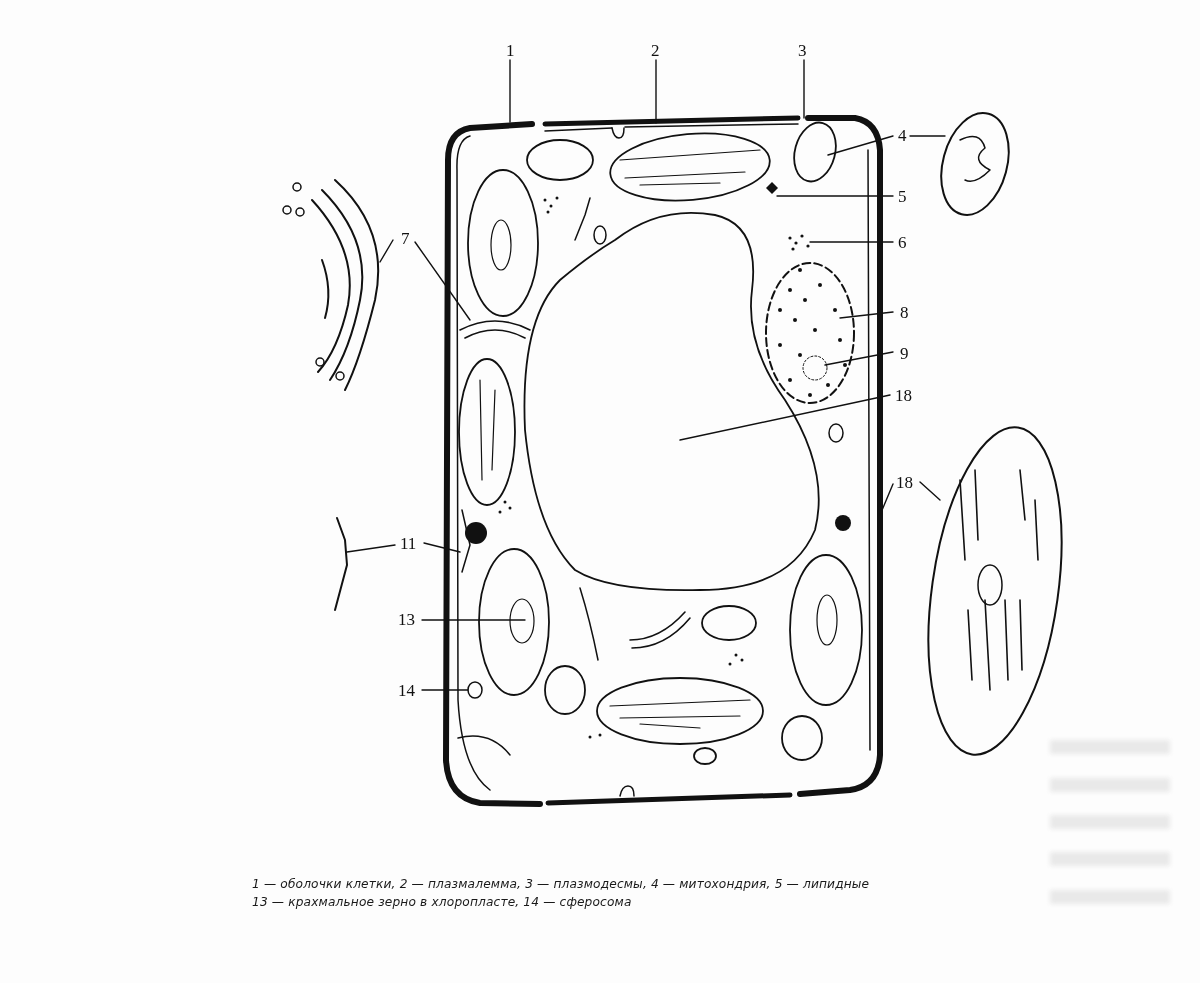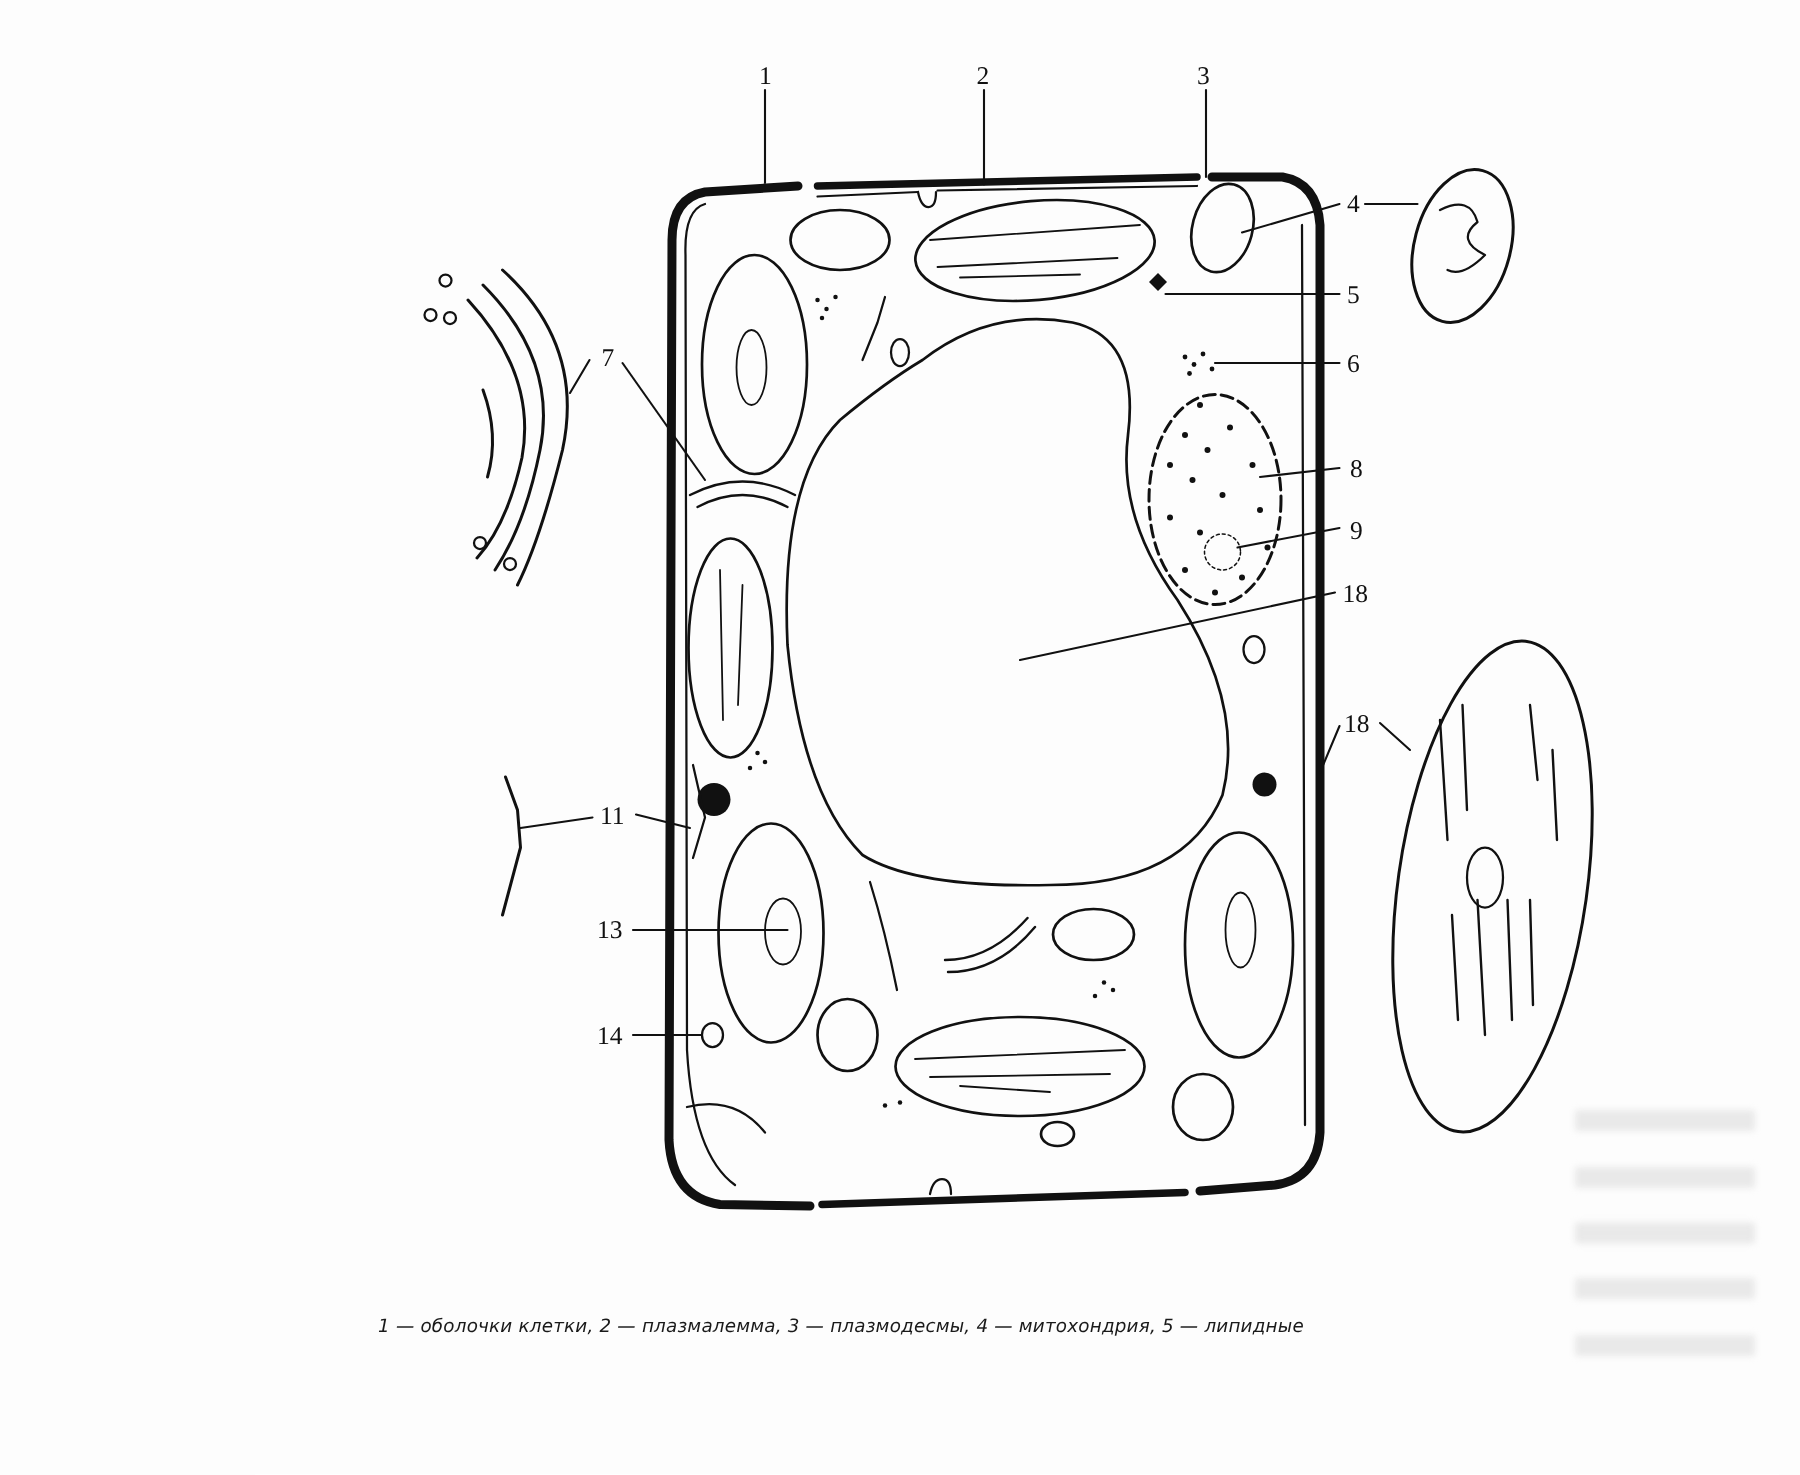--- a/index.html
+++ b/index.html
@@ -188,14 +188,15 @@
   <div class="lbl" style="left:398px;top:682px;">14</div>
 
   <div class="ghost" style="top:740px;"></div>
   <div class="ghost" style="top:778px;"></div>
   <div class="ghost" style="top:815px;"></div>
   <div class="ghost" style="top:852px;"></div>
   <div class="ghost" style="top:890px;"></div>
 
   <div class="caption">
     <div>1 — оболочки клетки, 2 — плазмалемма, 3 — плазмодесмы, 4 — митохондрия, 5 — липидные</div>
+    <div>13 — крахмальное зерно в хлоропласте, 14 — сферосома</div>
   </div>
 </div>
 
 </body></html>

